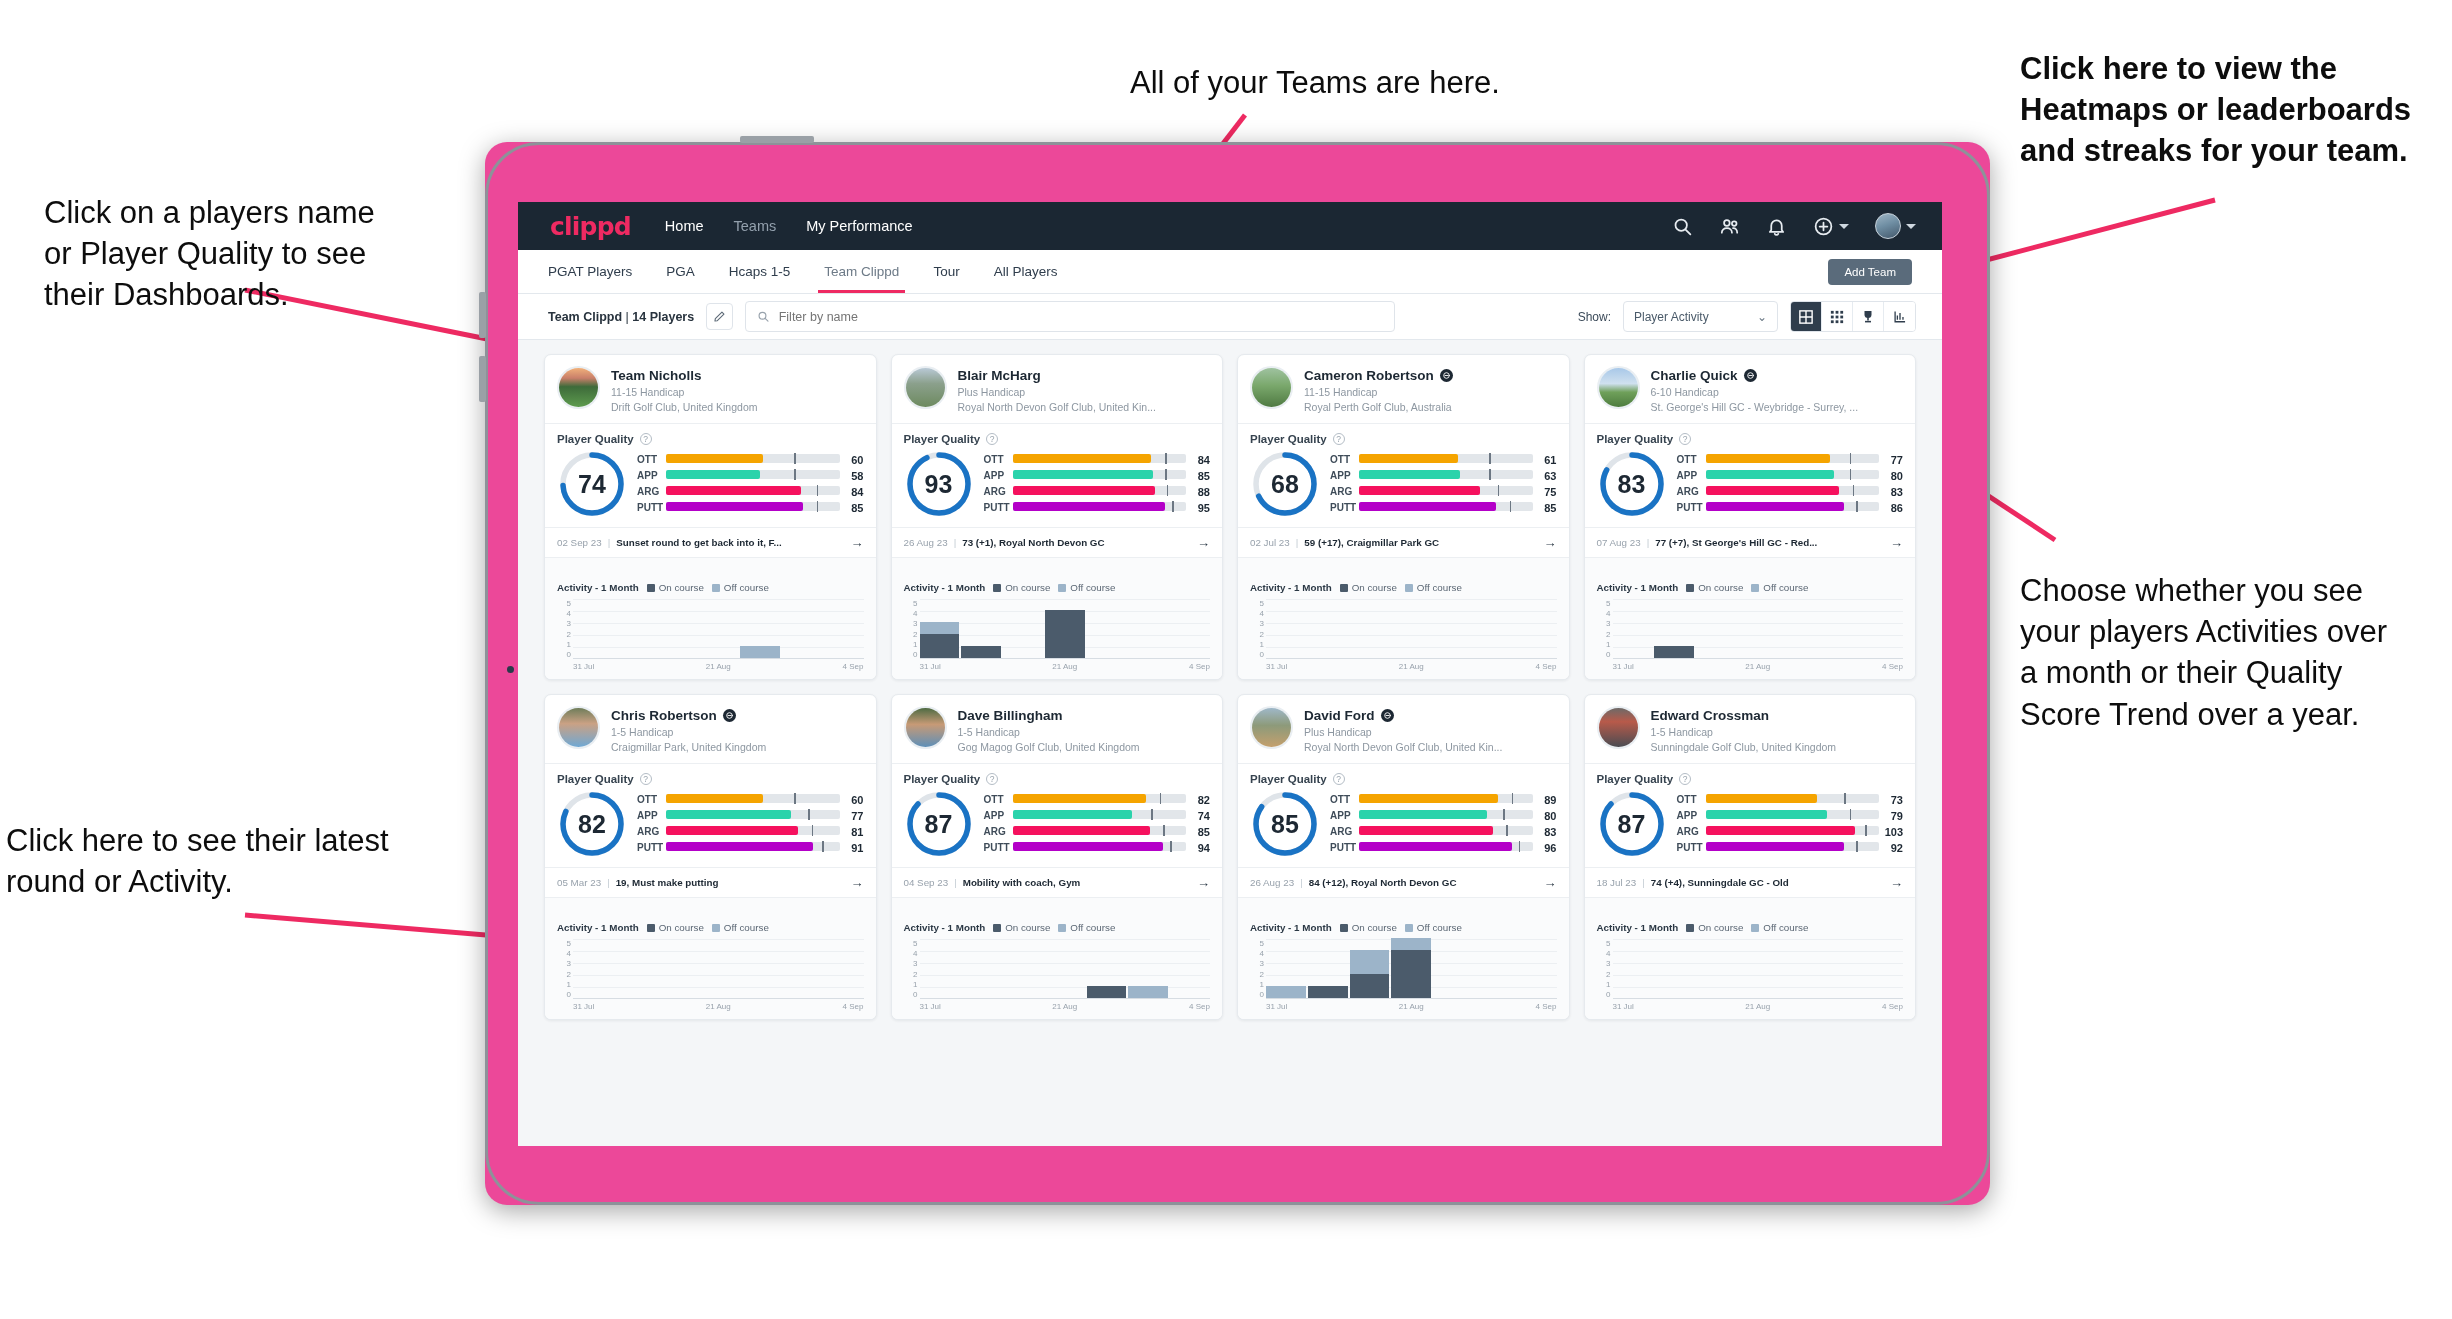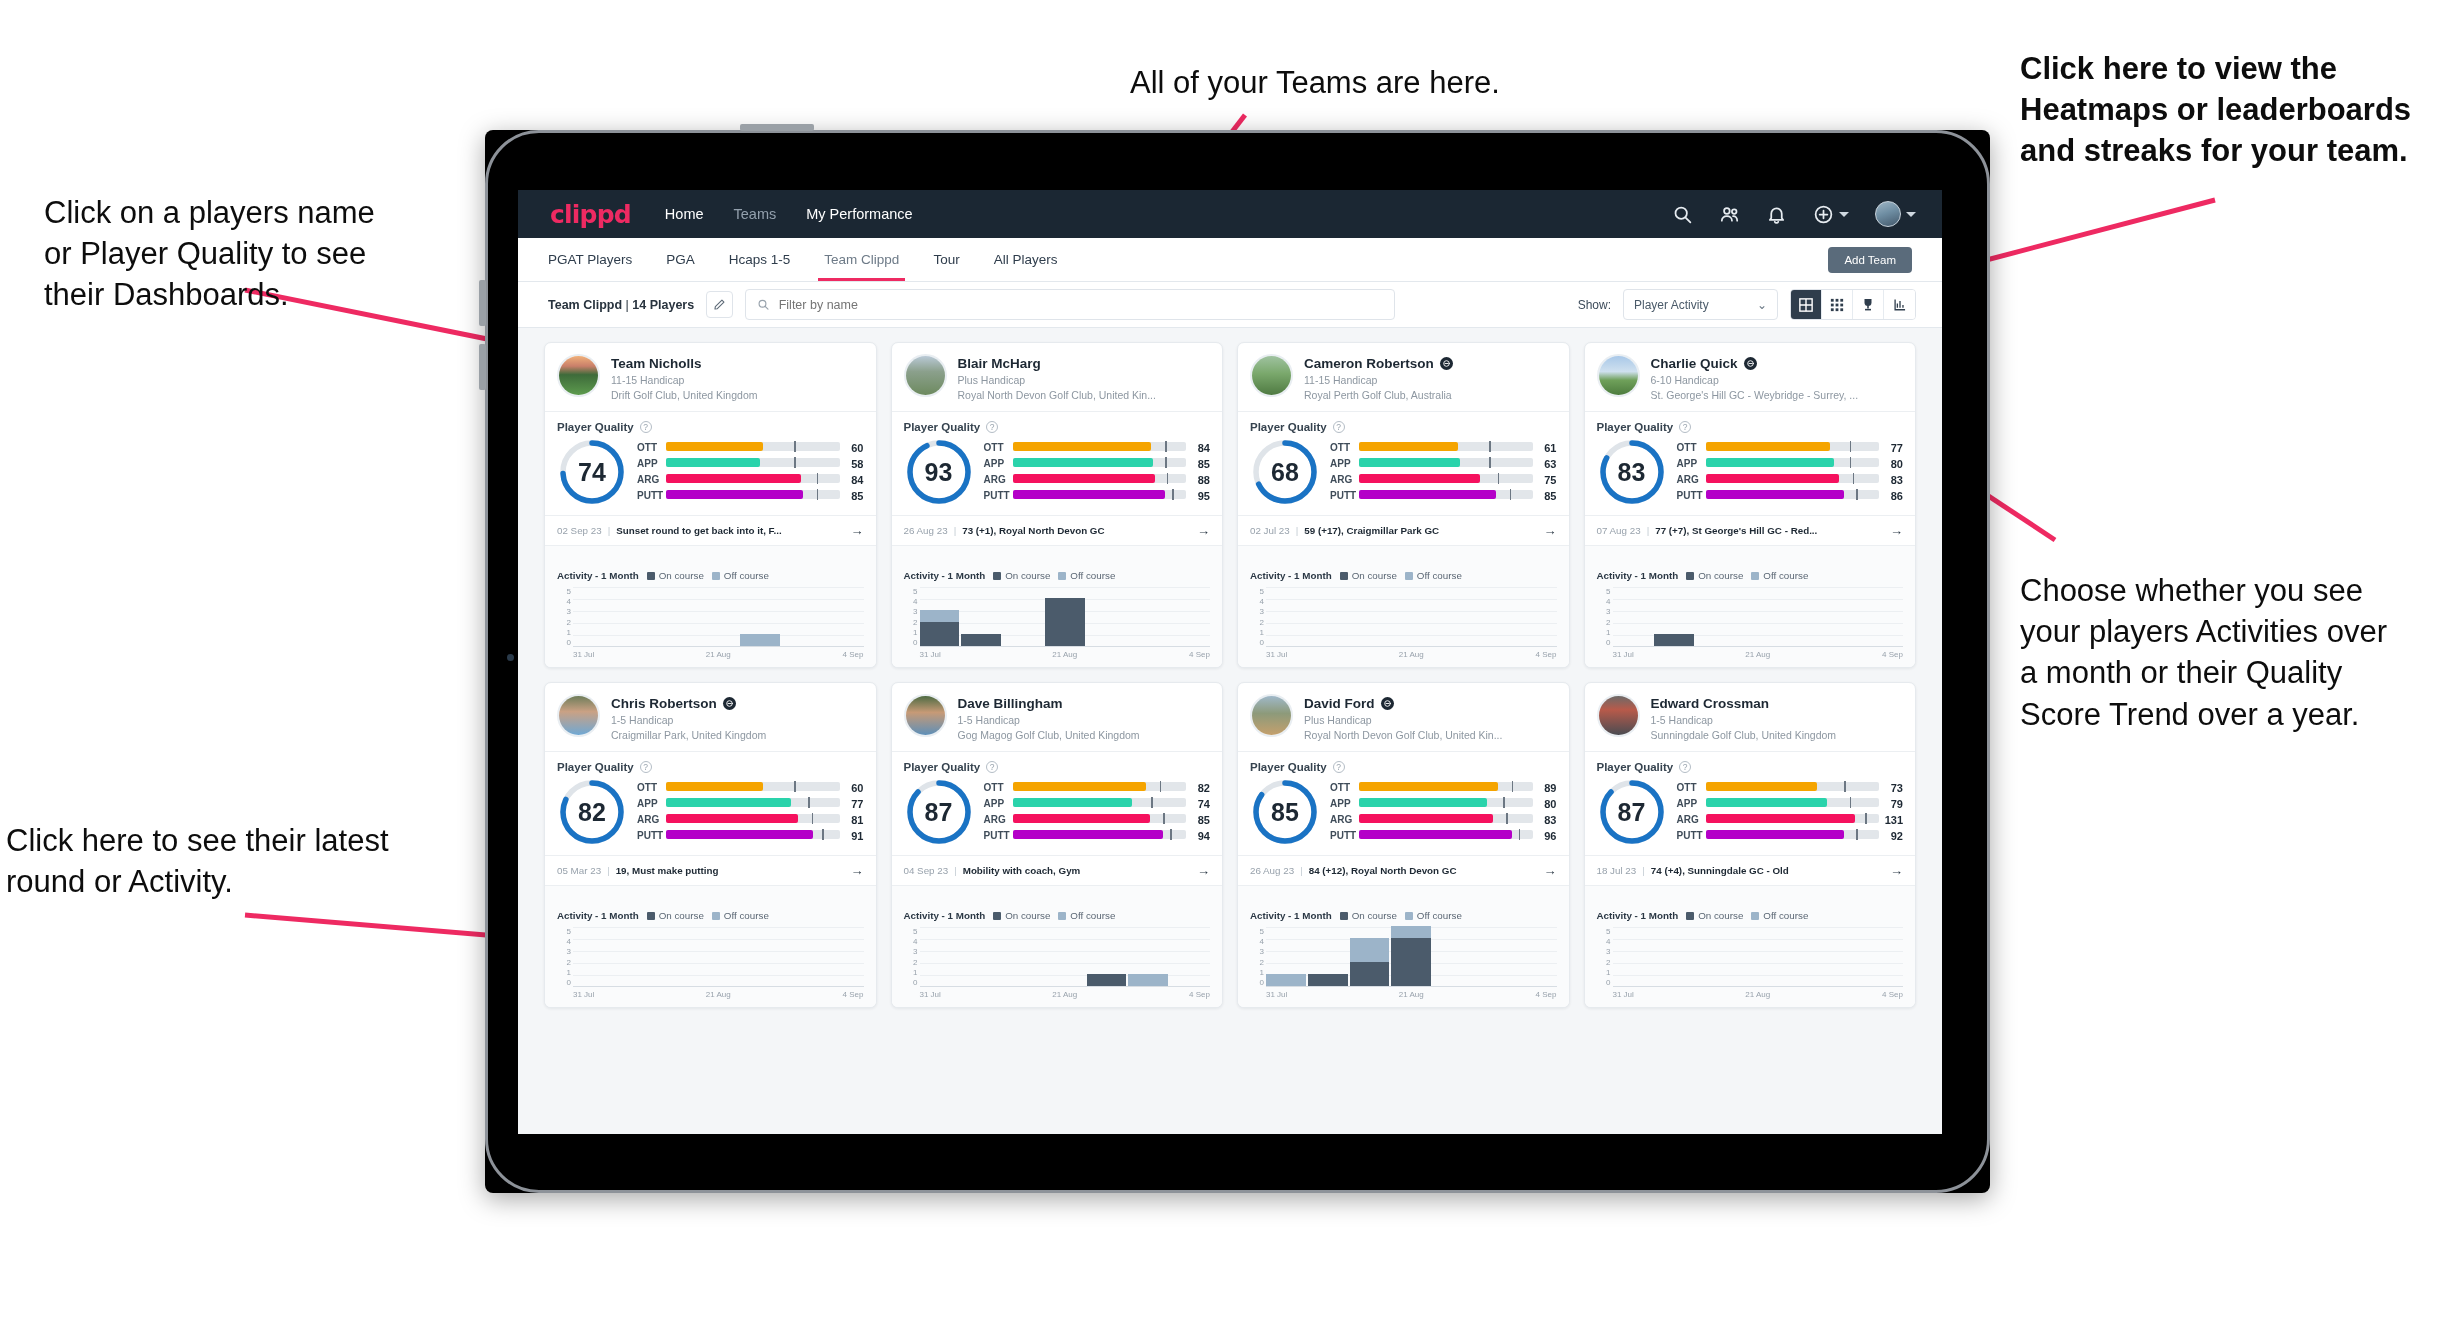--- a/index.html
+++ b/index.html
@@ -18,24 +18,24 @@
     line-height: 1.33;
     color: #0d0d0d;
     font-family: "Liberation Sans", sans-serif;
     white-space: pre-line;
   }
   .anno-svg { position: absolute; left: 0; top: 0; width: 2452px; height: 1319px; pointer-events: none; }
 
   
   #tablet {
     position: absolute;
-    left: 485px; top: 130px;
+    left: 485px; top: 142px;
     width: 1505px; height: 1063px;
-    background: #000000;
-    border-radius: 8px;
+    background: #ec4899;
+    border-radius: 22px;
     box-shadow: 0 6px 26px rgba(0,0,0,.35);
   }
   #tablet-frame-hl {
     position: absolute; inset: 0;
     border-radius: 54px;
     border: 3px solid #8d9299;
   }
   .btn-side {
     position: absolute; background: #9aa0a6; border-radius: 2px;
   }
@@ -1316,21 +1316,21 @@
               <span class="tick" style="left:83%"></span>
             </span>
             <span class="bar-val">79</span>
           </div>
           <div class="bar-row">
             <span class="bar-lab">ARG</span>
             <span class="track">
               <span class="fill" style="width:86%;background:#f5115e"></span>
               <span class="tick" style="left:92%"></span>
             </span>
-            <span class="bar-val">131</span>
+            <span class="bar-val">103</span>
           </div>
           <div class="bar-row">
             <span class="bar-lab">PUTT</span>
             <span class="track">
               <span class="fill" style="width:80%;background:#b400c8"></span>
               <span class="tick" style="left:87%"></span>
             </span>
             <span class="bar-val">92</span>
           </div>
       </div>

